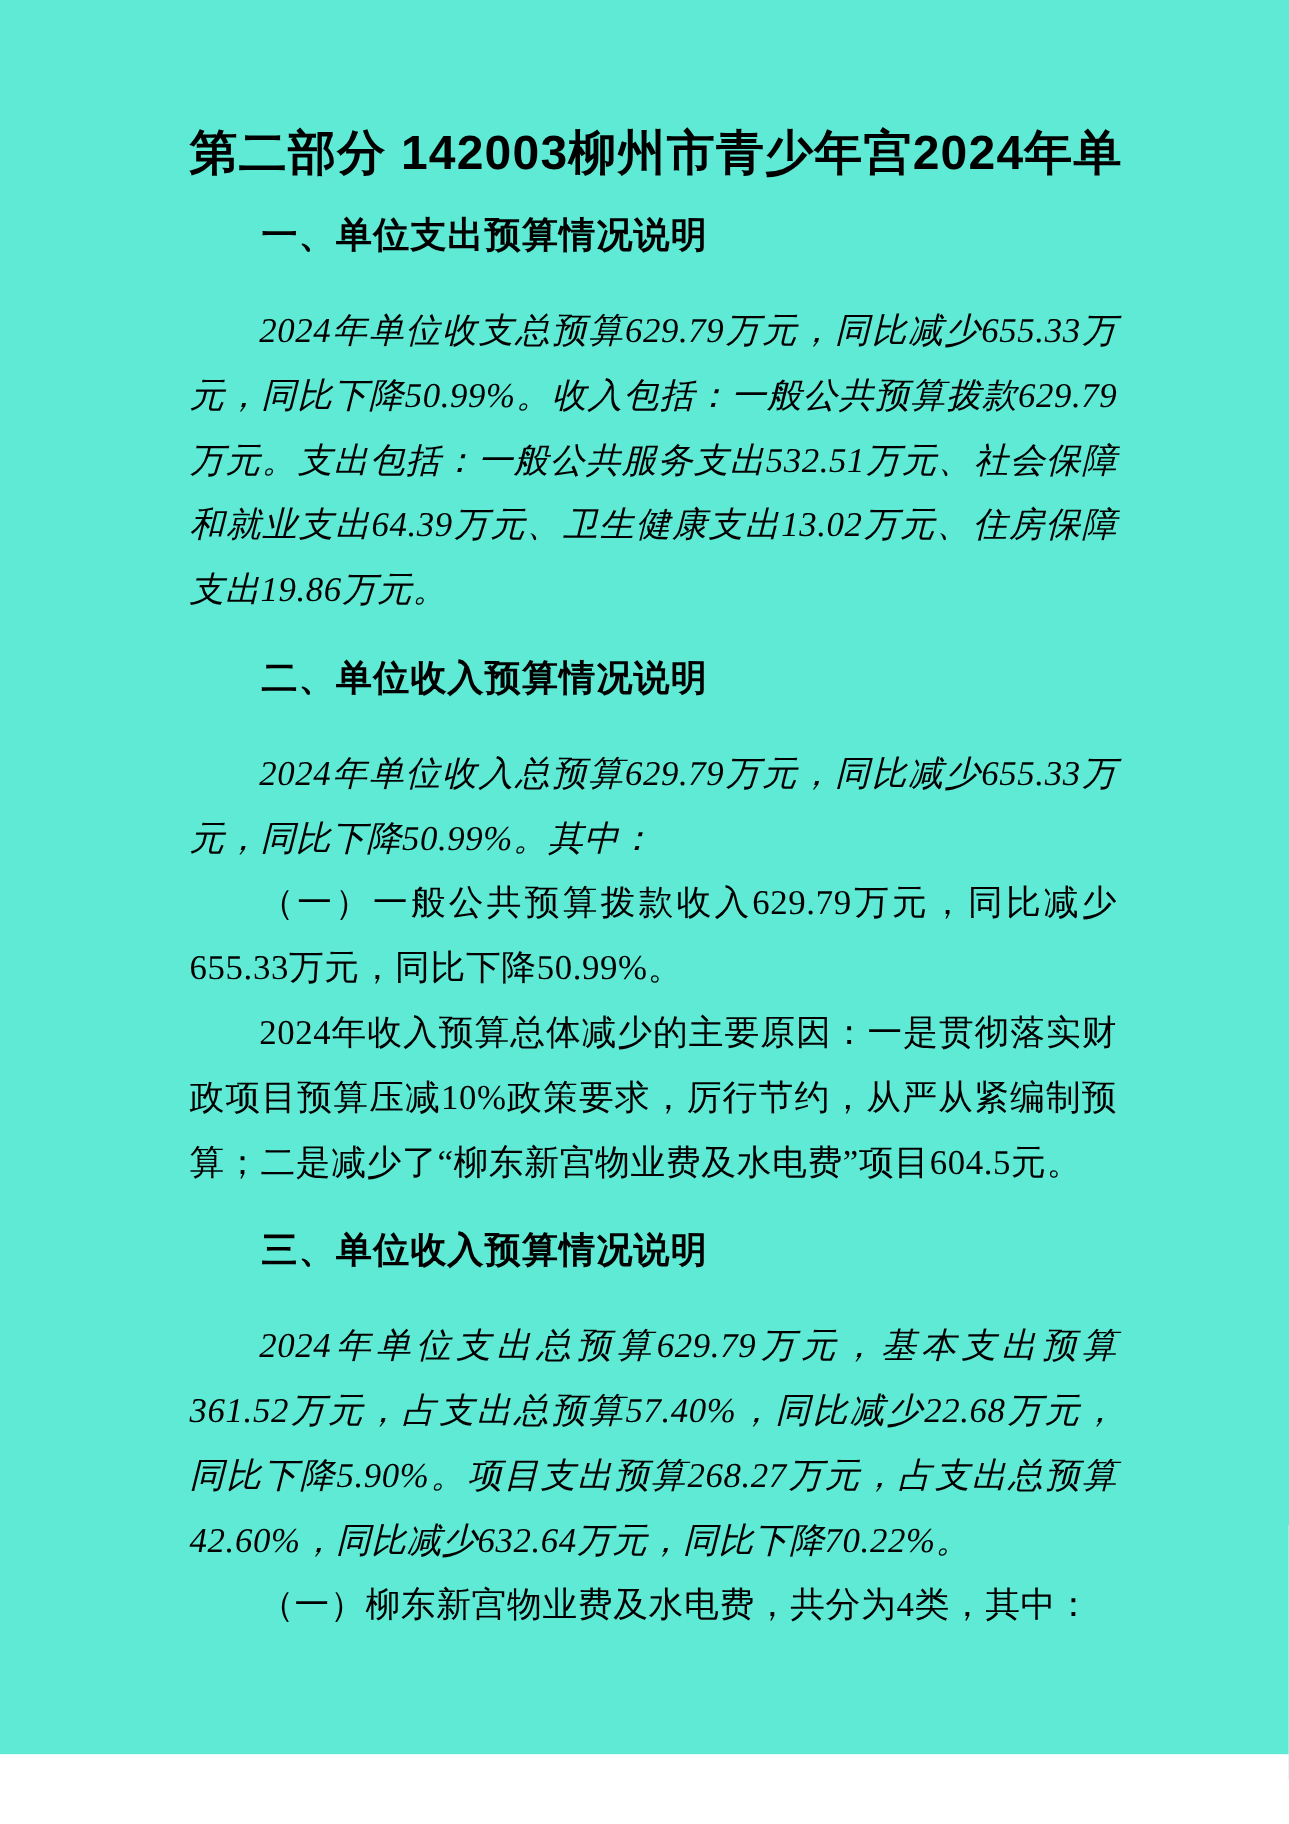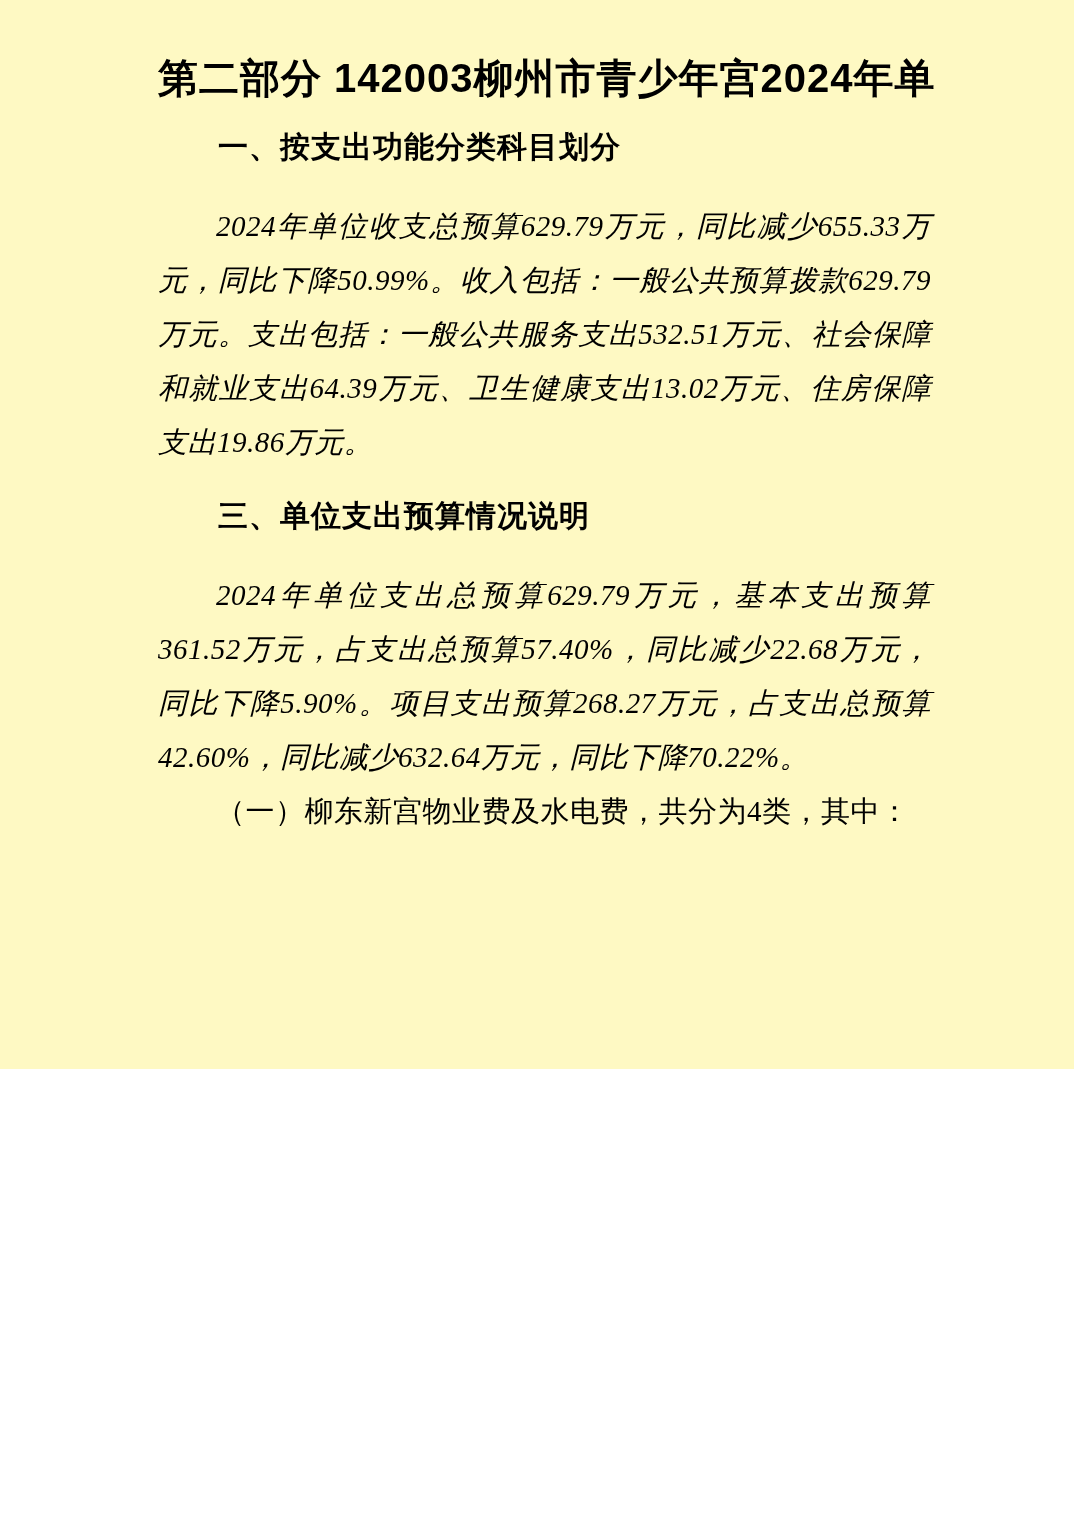--- a/index.html
+++ b/index.html
@@ -3,26 +3,26 @@
 <meta charset="utf-8">
 <style>
   html, body {
     margin: 0;
     padding: 0;
     background: #ffffff;
   }
   .page {
     position: relative;
     width: 1074px;
-    height: 1069px;
-    background: #fef9c3;
+    height: 1462px;
+    background: #5eead4;
     color: #000000;
     overflow: hidden;
     box-sizing: border-box;
-    padding-top: 56px;
+    padding-top: 106px;
   }
   .textblock {
     width: 773px;
     margin-left: 158px;
   }
   .doc-title {
     font-family: "Liberation Sans", sans-serif;
     font-weight: bold;
     font-size: 40px;
     line-height: 44px;
@@ -72,27 +72,33 @@
 <body>
 
 <div class="page">
   <div class="textblock">
 
     <h1 class="doc-title">
       <span class="title-line">第二部分 142003柳州市青少年宫2024年单</span>
     </h1>
 
     <section>
-      <h2 class="sec-heading">一、按支出功能分类科目划分</h2>
+      <h2 class="sec-heading">一、单位支出预算情况说明</h2>
       <p class="body-para">2024年单位收支总预算629.79万元，同比减少655.33万元，同比下降50.99%。收入包括：一般公共预算拨款629.79万元。支出包括：一般公共服务支出532.51万元、社会保障和就业支出64.39万元、卫生健康支出13.02万元、住房保障支出19.86万元。</p>
     </section>
 
+    <section>
+      <h2 class="sec-heading">二、单位收入预算情况说明</h2>
+      <p class="body-para">2024年单位收入总预算629.79万元，同比减少655.33万元，同比下降50.99%。其中：</p>
+      <p class="body-para">（一）一般公共预算拨款收入629.79万元，同比减少655.33万元，同比下降50.99%。</p>
+      <p class="body-para">2024年收入预算总体减少的主要原因：一是贯彻落实财政项目预算压减10%政策要求，厉行节约，从严从紧编制预算；二是减少了“柳东新宫物业费及水电费”项目604.5元。</p>
+    </section>
 
     <section>
-      <h2 class="sec-heading">三、单位支出预算情况说明</h2>
+      <h2 class="sec-heading">三、单位收入预算情况说明</h2>
       <p class="body-para">2024年单位支出总预算629.79万元，基本支出预算361.52万元，占支出总预算57.40%，同比减少22.68万元，同比下降5.90%。项目支出预算268.27万元，占支出总预算42.60%，同比减少632.64万元，同比下降70.22%。</p>
       <p class="body-para">（一）柳东新宫物业费及水电费，共分为4类，其中：</p>
     </section>
 
   </div>
 
   <div class="page-footer">- 3 -</div>
 </div>
 
 </body></html>

